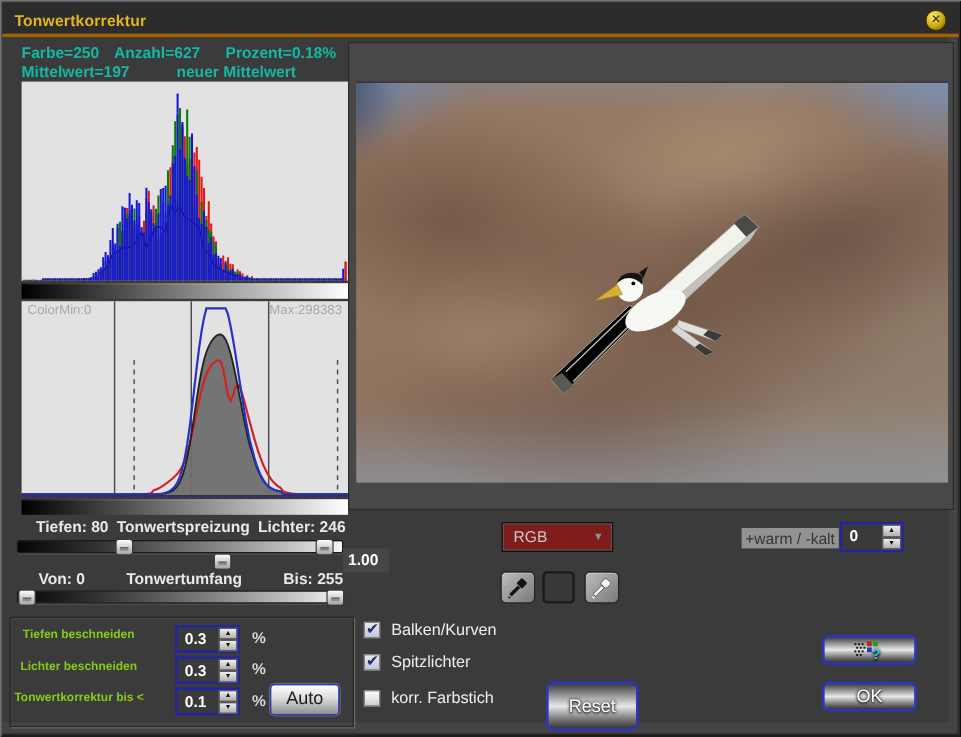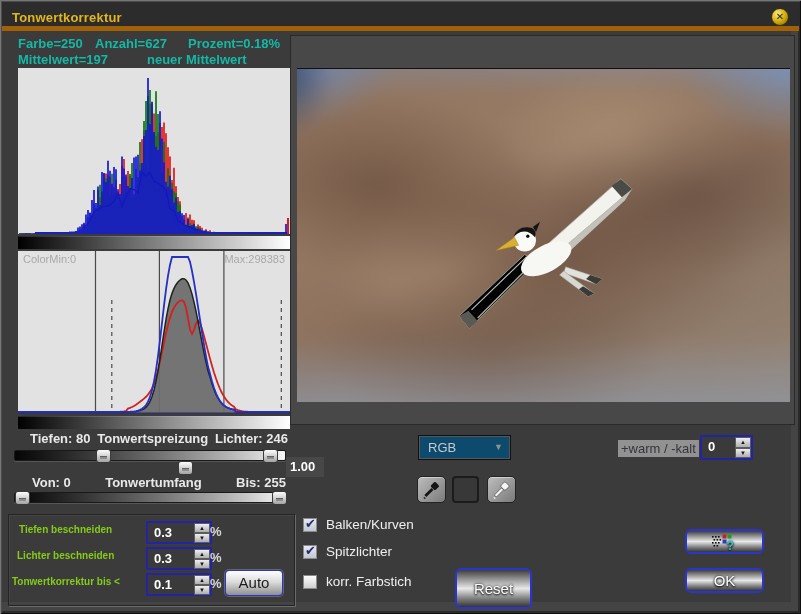--- a/index.html
+++ b/index.html
@@ -2,21 +2,21 @@
 <html><head>
 <meta charset="utf-8">
 <style>
   * { box-sizing: border-box; margin: 0; padding: 0; }
   html,body { width:801px; height:614px; background:#222; font-family:"Liberation Sans","DejaVu Sans",sans-serif; }
   #dialog { position:relative; width:801px; height:614px; background:#3b3b3b; overflow:hidden;
             box-shadow: inset 1px 1px 0 #767676, inset -1px -1px 0 #0e0e0e, inset 2px 2px 0 #4c4c4c, inset -3px -3px 0 #2a2a2a, inset -10px -12px 0 #444; }
   .abs { position:absolute; }
 
   
-  #titlebar { left:2px; top:2px; width:797px; height:29px; background:#2c2c2c; border-bottom:5px solid #a16207; }
+  #titlebar { left:2px; top:2px; width:797px; height:29px; background:#2c2c2c; border-bottom:3px solid #a16207; }
   #title { left:10px; top:8px; font-size:13px; font-weight:bold; color:#e3b71c; letter-spacing:0.2px; }
   #helpbtn { left:771px; top:8px; width:18px; height:18px; border-radius:50%;
              background: radial-gradient(circle at 35% 30%, #ffe87a, #caa70a 55%, #6d5a06 100%);
              border:1px solid #3a3206; color:#2e2804; font-size:10px; font-weight:bold; text-align:center; line-height:16px; }
 
   
   #stats { left:18px; top:36px; width:272px; height:32px; color:#14b8a6; font-size:13px; font-weight:bold; }
   #stats span { position:absolute; white-space:nowrap; }
 
   
@@ -48,21 +48,21 @@
   
   #clippanel { left:8px; top:514px; width:287px; height:92px; border:1px solid #252525; box-shadow: 1px 1px 0 #6b6b6b, inset 1px 1px 0 #454545; }
   .cliprow { position:absolute; height:24px; width:100%; }
   .cliplabel { position:absolute; top:3px; color:#84cc16; font-size:10px; font-weight:bold; white-space:nowrap; }
   .unit { position:absolute; left:201px; top:3px; color:#d8d8d8; font-size:13px; font-weight:bold; }
 
   .spinner { position:absolute; display:flex; border:2px solid #2323a6; background:#3a3a3a; }
   .spinner .val { flex:1; color:#fff; font-weight:bold; font-size:13px; padding:2px 0 0 6px; }
   .spinner .btns { display:flex; flex-direction:column; width:16px; }
   .spinner .btns span { flex:1; background:linear-gradient(#efefef,#aeaeae); border:1px solid #5c5c5c; font-size:6px; line-height:8px; text-align:center; color:#151515; }
-  .clipspin { left:137px; top:0; width:66px; height:23px; }
+  .clipspin { left:137px; top:0; width:54px; height:23px; }
 
   #autobtn { left:216px; top:55px; width:58px; height:26px; border:1px solid #2a35cc; border-radius:4px;
              background:linear-gradient(180deg,#ffffff 0%,#dcdcdc 45%,#8f8f8f 100%);
              color:#1c1c1c; font-size:15px; text-align:center; line-height:24px; box-shadow:0 0 0 1px #666; }
 
   
   #previewpanel { left:290px; top:35px; width:505px; height:390px; background:#484848; border:1px solid #2a2a2a; }
   #photo { left:6px; top:32px; width:493px; height:334px; overflow:hidden; border-top:1px solid #101010; background:#8e7360; }
   #photoblur { position:absolute; left:-14px; top:-14px; right:-14px; bottom:-14px; filter:blur(7px);
     background:
@@ -75,21 +75,21 @@
       radial-gradient(210px 120px at 79% 38%, rgba(72,50,40,.42), rgba(72,50,40,0) 70%),
       radial-gradient(250px 110px at 40% 82%, rgba(96,72,57,.4), rgba(96,72,57,0) 70%),
       radial-gradient(190px 105px at 66% 24%, rgba(192,163,133,.5), rgba(192,163,133,0) 70%),
       radial-gradient(160px 95px at 30% 60%, rgba(186,157,127,.42), rgba(186,157,127,0) 70%),
       linear-gradient(0deg, rgba(143,148,158,.9) 0%, rgba(143,148,158,.5) 11%, rgba(143,148,158,0) 22%),
       linear-gradient(155deg, #8e7360 0%, #977a63 30%, #8a6f5c 55%, #907d6c 80%, #968878 100%);
   }
   #birdsvg { position:absolute; left:150px; top:95px; width:225px; height:175px; }
 
   
-  #rgbselect { left:418px; top:435px; width:93px; height:25px; background:#0c4a6e; border:1px solid #111;
+  #rgbselect { left:418px; top:435px; width:93px; height:25px; background:#7f1d1d; border:1px solid #111;
                box-shadow:0 0 0 1px #575757 inset; color:#c9c9c9; font-size:13px; }
   #rgbselect .sel { position:absolute; left:9px; top:4px; }
   #rgbselect .arr { position:absolute; right:7px; top:6px; font-size:9px; color:#919191; }
 
   
   #warmlabel { left:618px; top:440px; background:#929292; color:#35353a; font-size:13px; padding:1px 3px; }
   #warmspin { left:700px; top:435px; width:53px; height:25px; }
 
   
   .toolbtn { border:1px solid #232323; border-radius:5px; background:linear-gradient(135deg,#bdbdbd,#7a7a7a);

